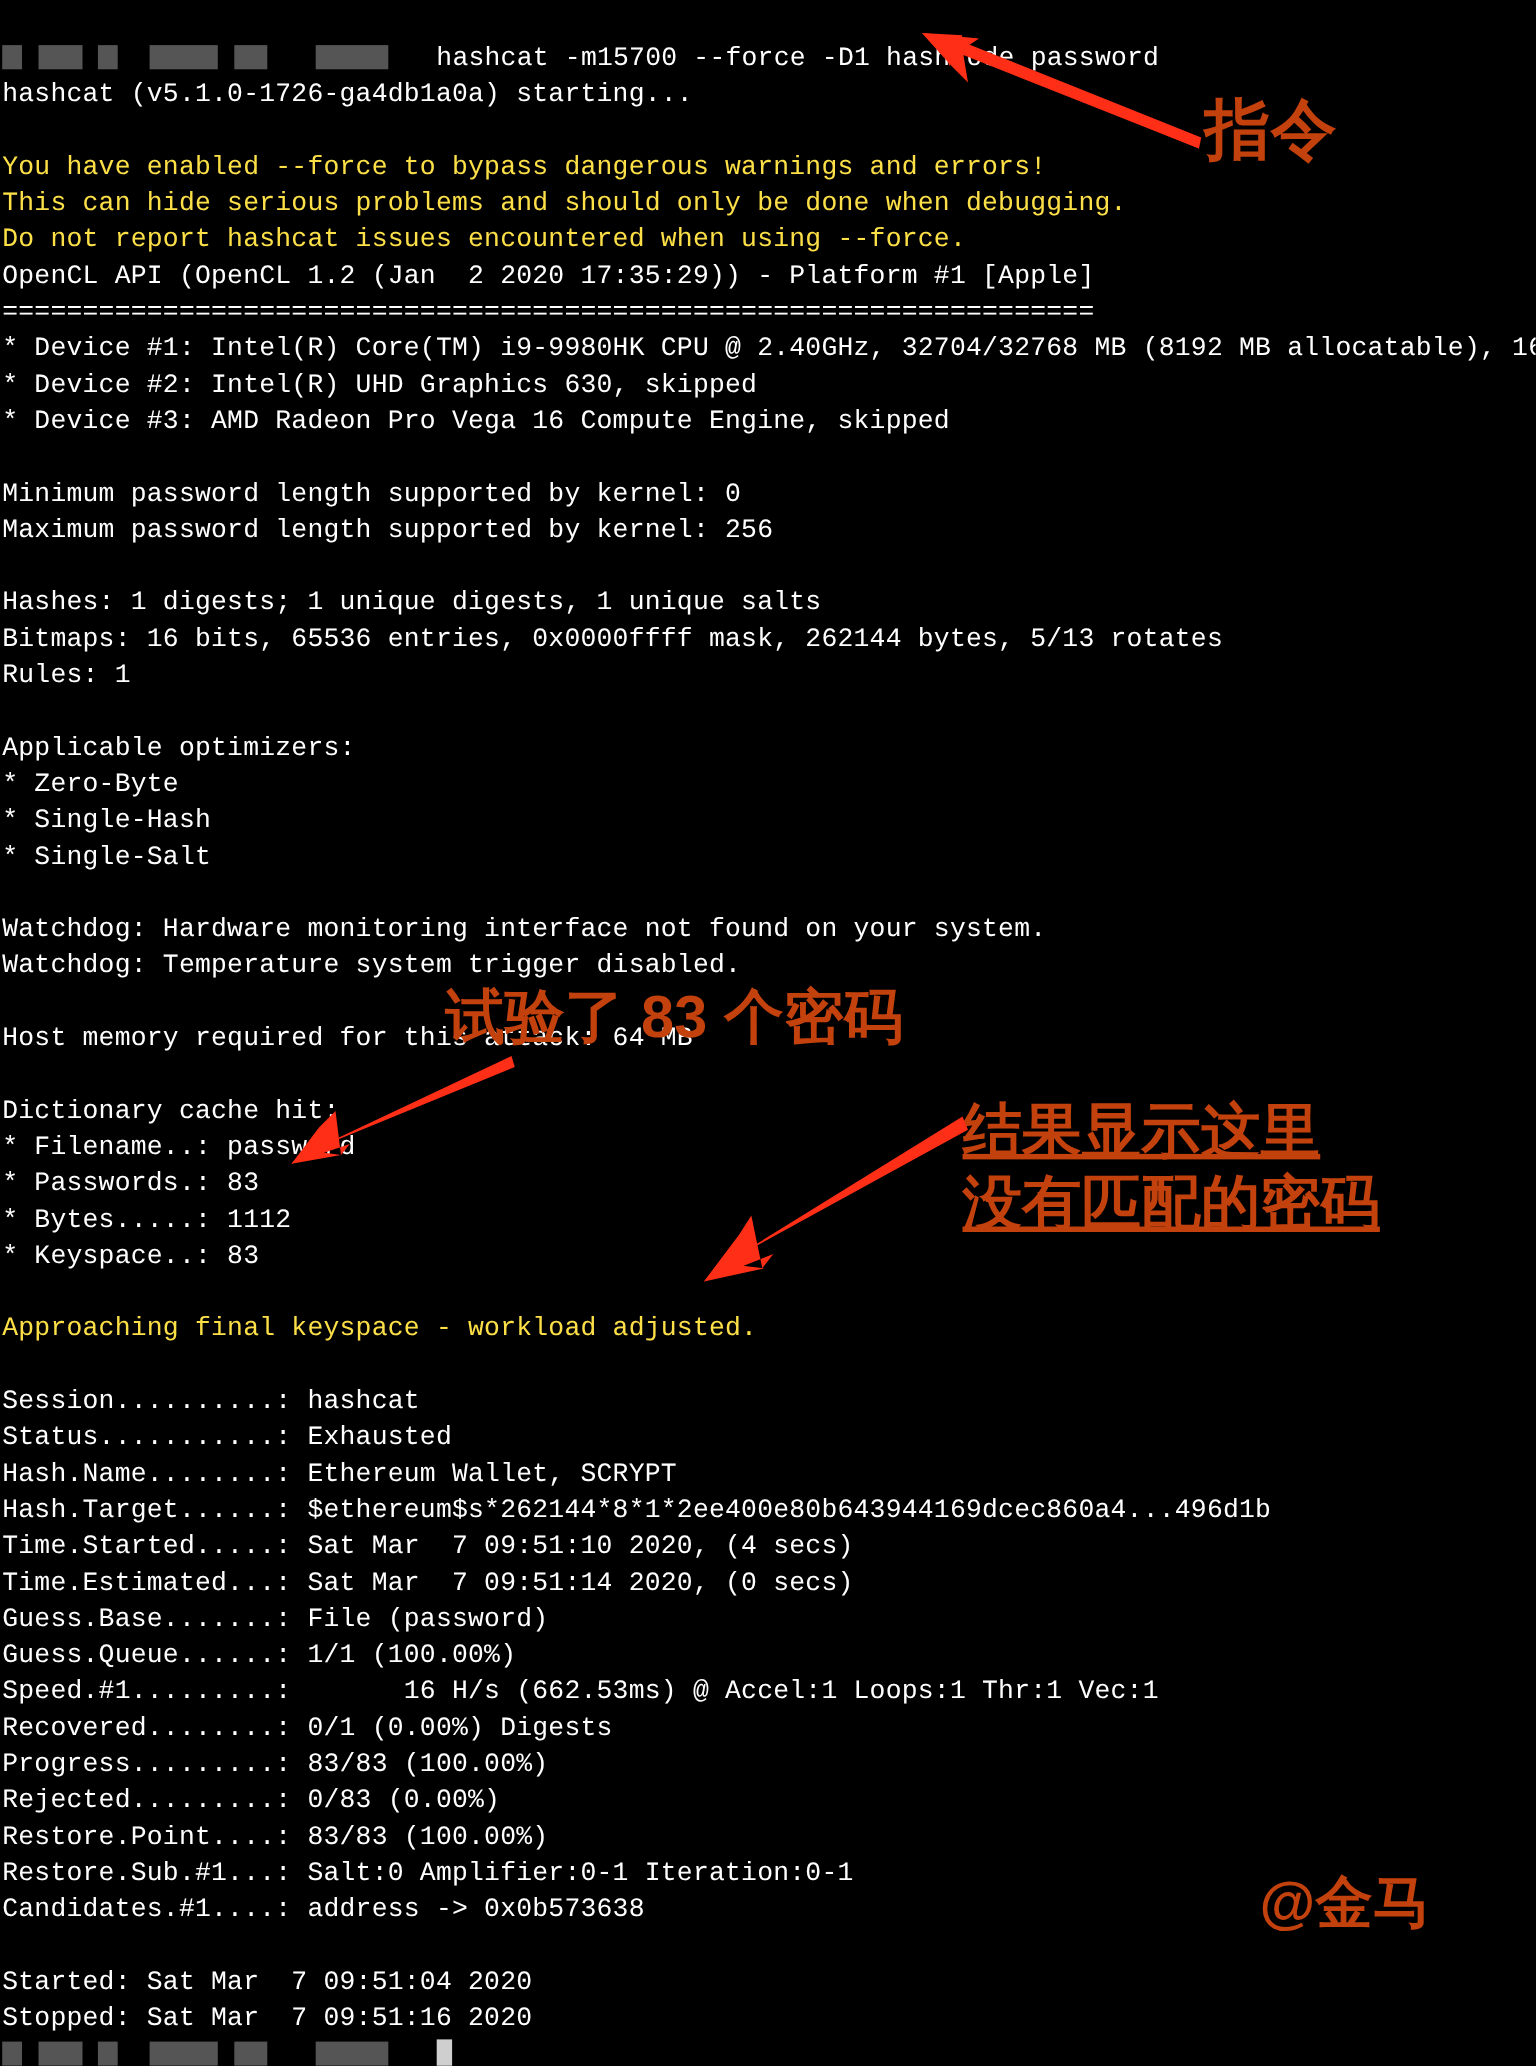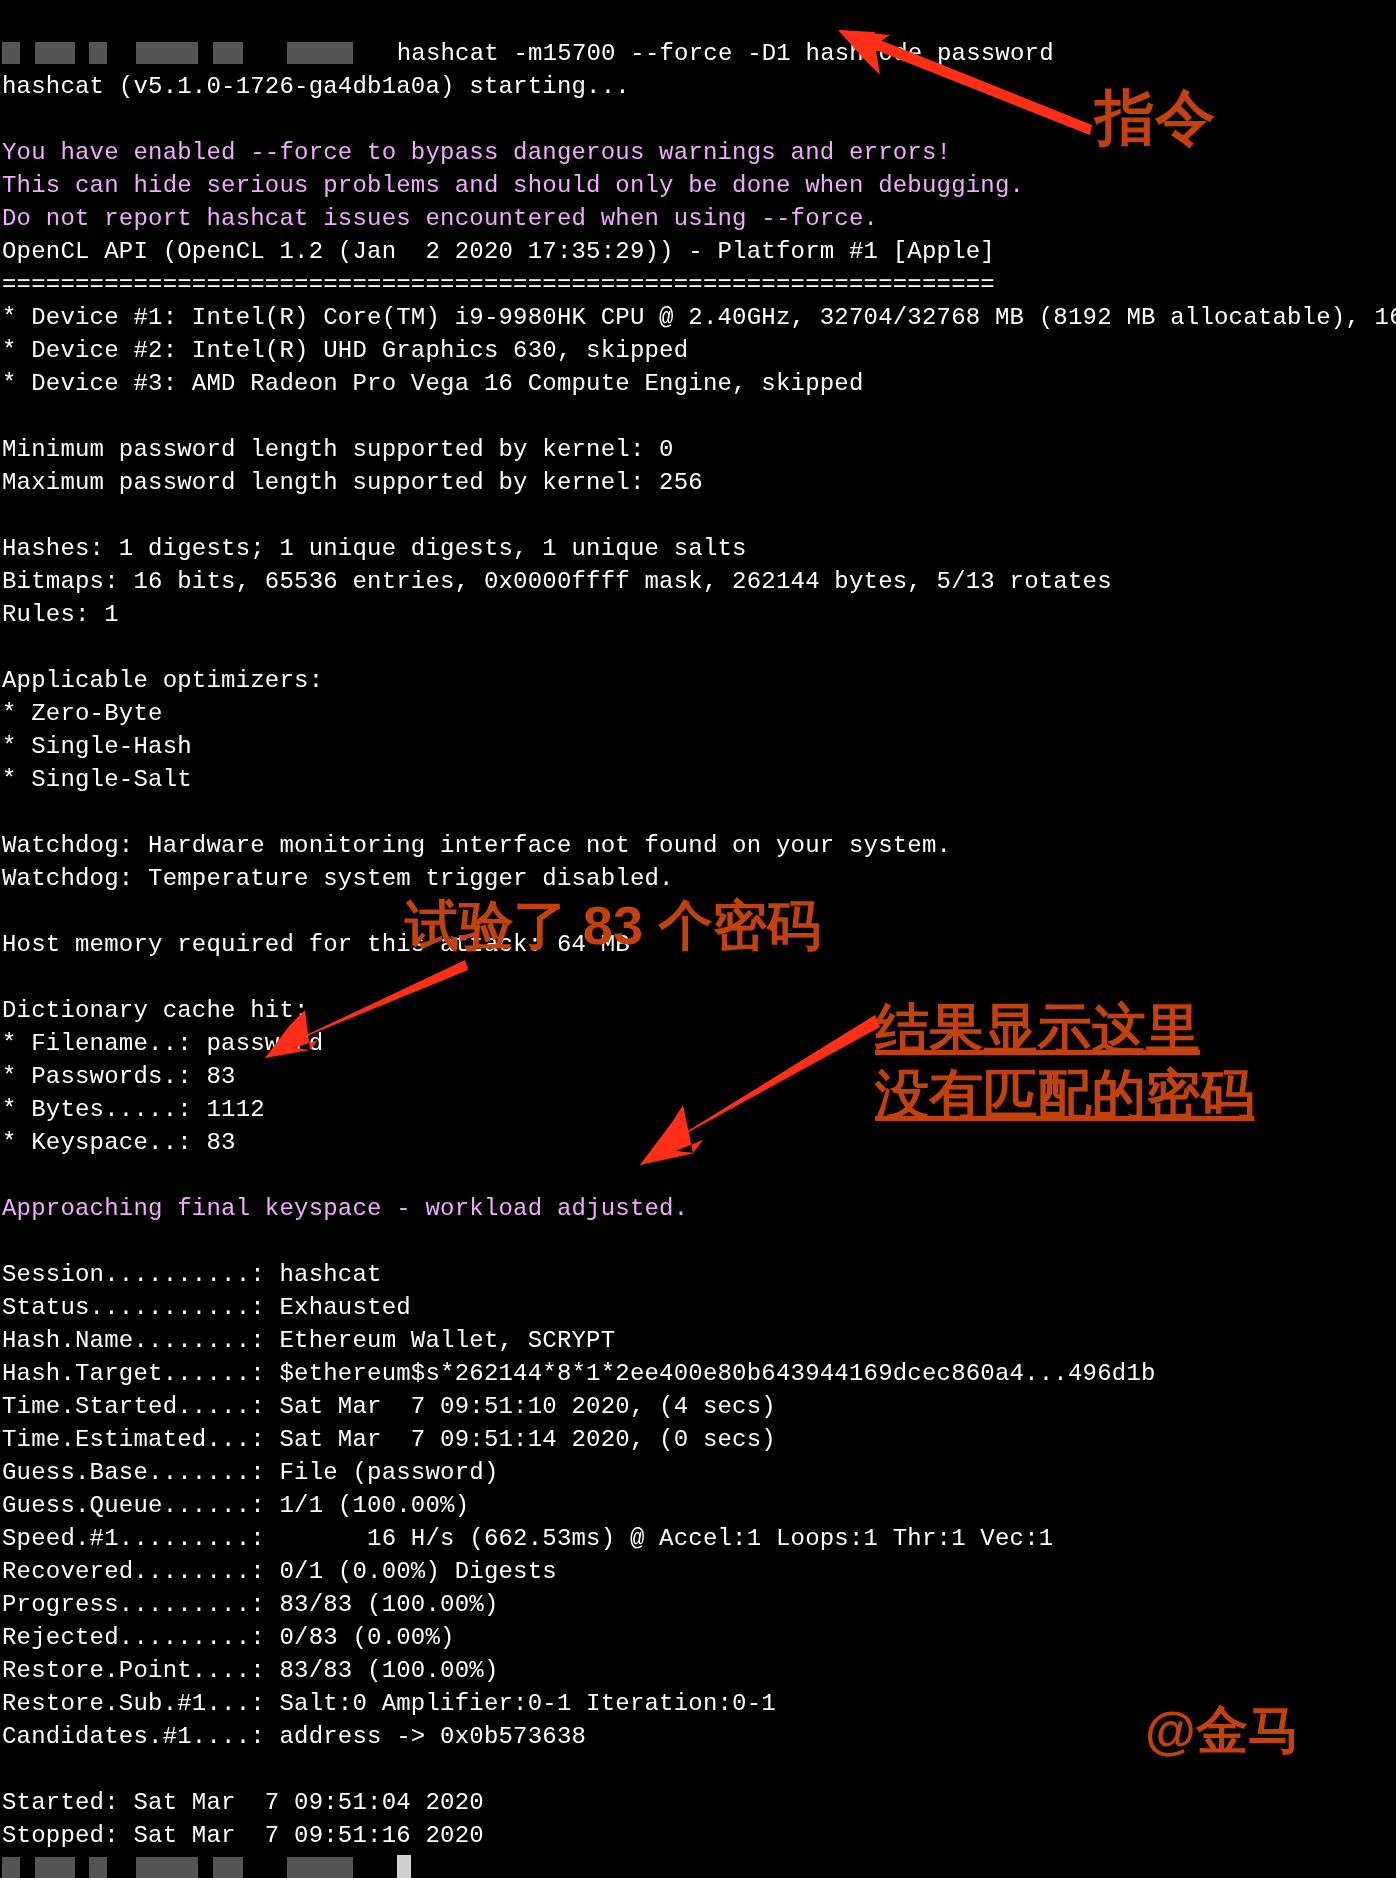--- a/index.html
+++ b/index.html
@@ -12,21 +12,21 @@
     font-size:24px;
     line-height:33px;
     color:#ffffff;
     position:relative;
     letter-spacing:0.2px;
   }
   .term{
     white-space:pre;
     padding:4px 2px 2px 2px;
   }
-  .yellow{color:#f0abfc;}
+  .yellow{color:#fde047;}
   .redacted{
     display:inline-block;
     height:22px;
     background:#555;
     vertical-align:-4px;
   }
   .cursor{
     display:inline-block;
     width:14px;height:26px;
     background:#cfcfcf;

